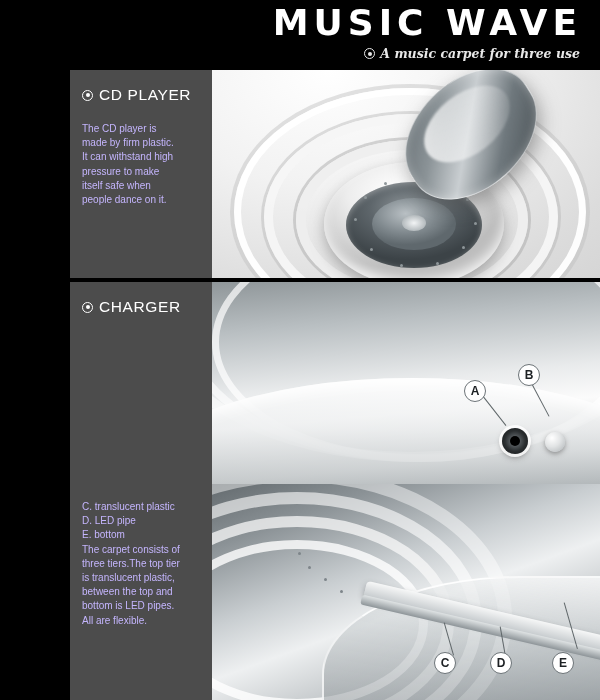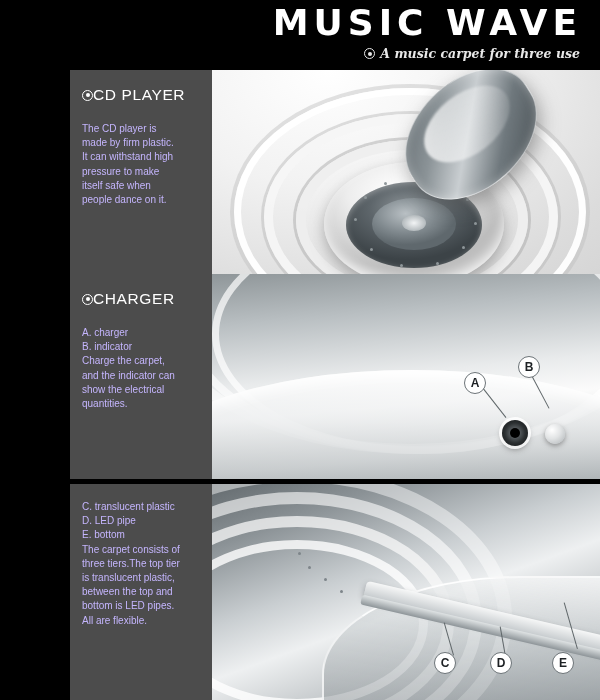--- a/index.html
+++ b/index.html
@@ -55,20 +55,21 @@
     position: absolute;
     left: 70px; top: 0;
     width: 142px; height: 100%;
     background: #4c4c4c;
     color: #fff;
     padding: 16px 10px 10px 12px;
   }
   .panel-title {
     display: flex;
     align-items: center;
+    gap: 6px;
     font-size: 15.5px;
     letter-spacing: 0.6px;
     margin-bottom: 18px;
     white-space: nowrap;
     font-family: "Liberation Sans", sans-serif;
   }
   .panel-body {
     font-size: 10px;
     line-height: 1.42;
     color: #c4b5fd;
@@ -97,21 +98,21 @@
     width: 4px; height: 4px;
     margin: -2px 0 0 -2px;
     background: #fff;
     border-radius: 50%;
   }
   .mark.dark { border-color: #e9e9e9; }
   .mark.dark::after { background: #e9e9e9; }
 
   
   #sec-cd      { top: 70px;  height: 208px; }
-  #sec-charger { top: 274px; height: 205px; }
+  #sec-charger { top: 282px; height: 205px; }
   #sec-struct  { top: 484px; height: 216px; }
 
   
   .cd-bg {
     position: absolute; inset: 0;
     background:
       radial-gradient(120% 160% at 30% 0%, #ffffff 0%, #f2f2f2 35%, #dcdcdc 70%, #cfcfcf 100%);
   }
   .ring {
     position: absolute;
@@ -327,26 +328,20 @@
       <div class="cd-lid-glow"></div>
     </div>
   </div>
 
   <div class="section" id="sec-charger">
     <div class="panel">
       <div class="panel-title">
         <span class="mark"></span>
         <span>CHARGER</span>
       </div>
-      <div class="panel-body">A.  charger
-B.  indicator
-Charge  the carpet,
-and the indicator can
-show the electrical
-quantities.</div>
     </div>
     <div class="art">
       <div class="ch-bg"></div>
       <div class="ch-sweep cs1"></div>
       <div class="ch-sweep cs2"></div>
       <div class="ch-sweep cs3"></div>
       <div class="ch-band"></div>
       <div class="socket"></div>
       <div class="led"></div>
       <div class="leader" style="left:268px; top:110px; width:42px; transform:rotate(52deg);"></div>

